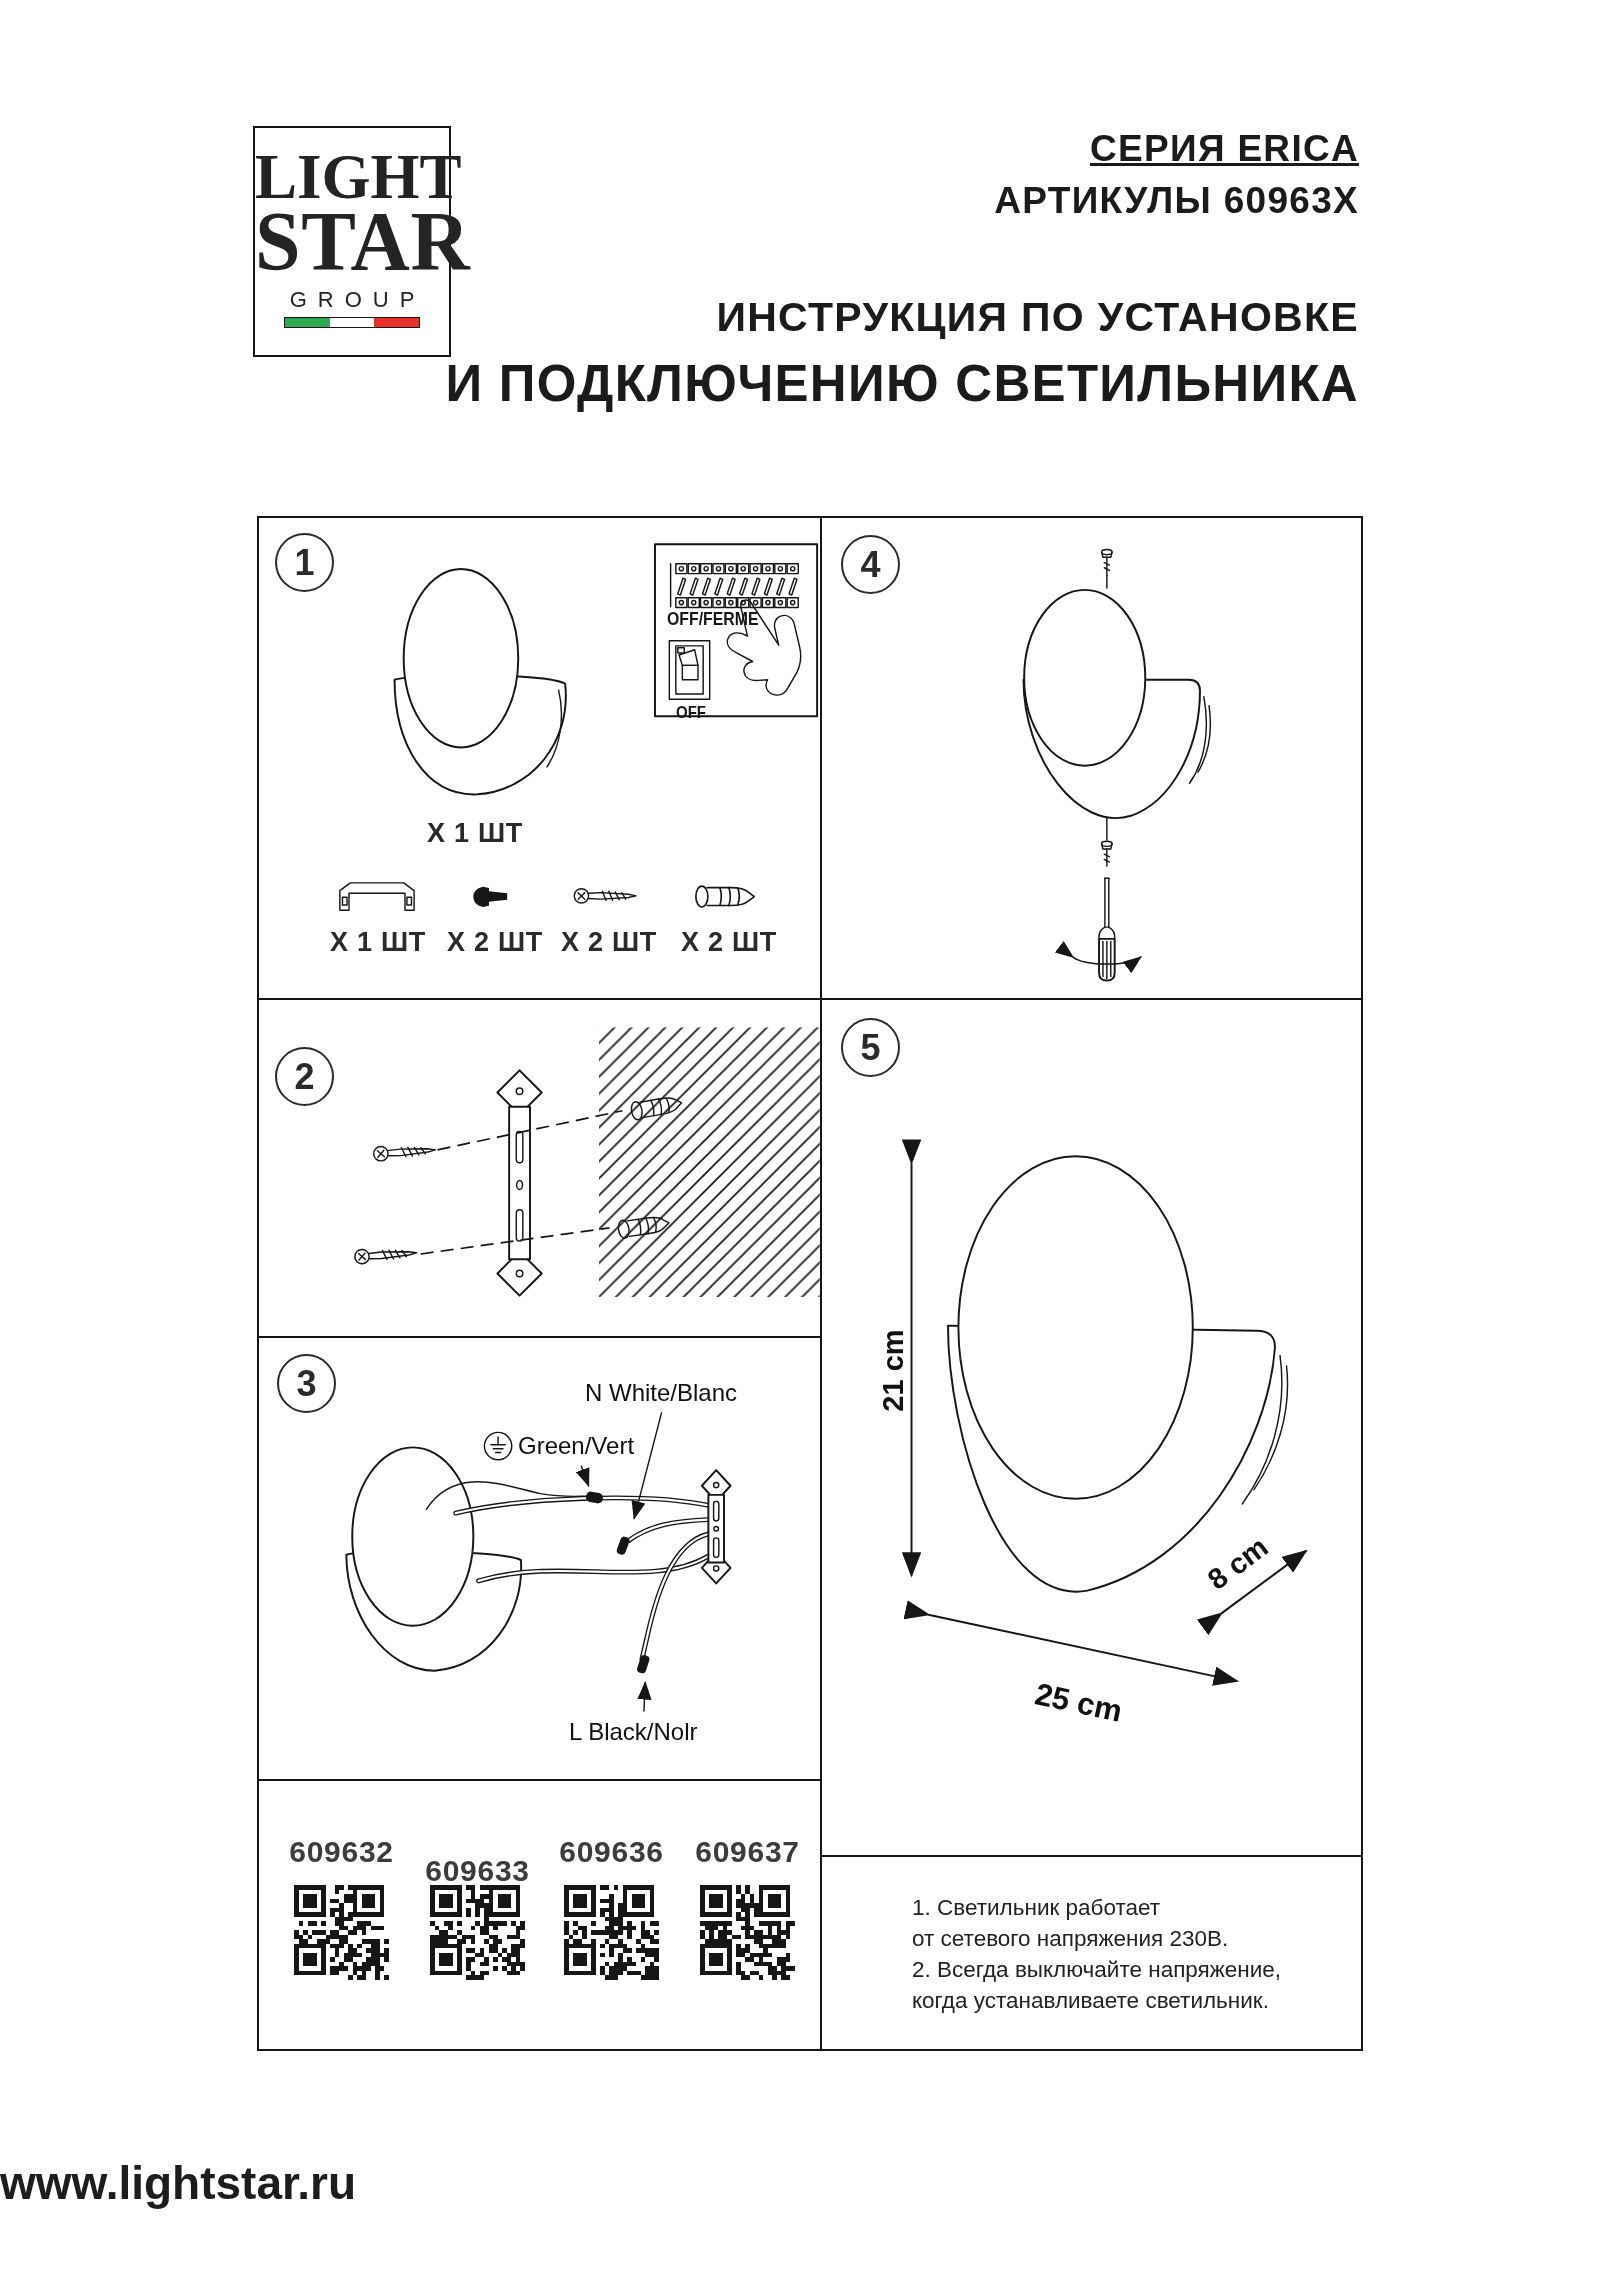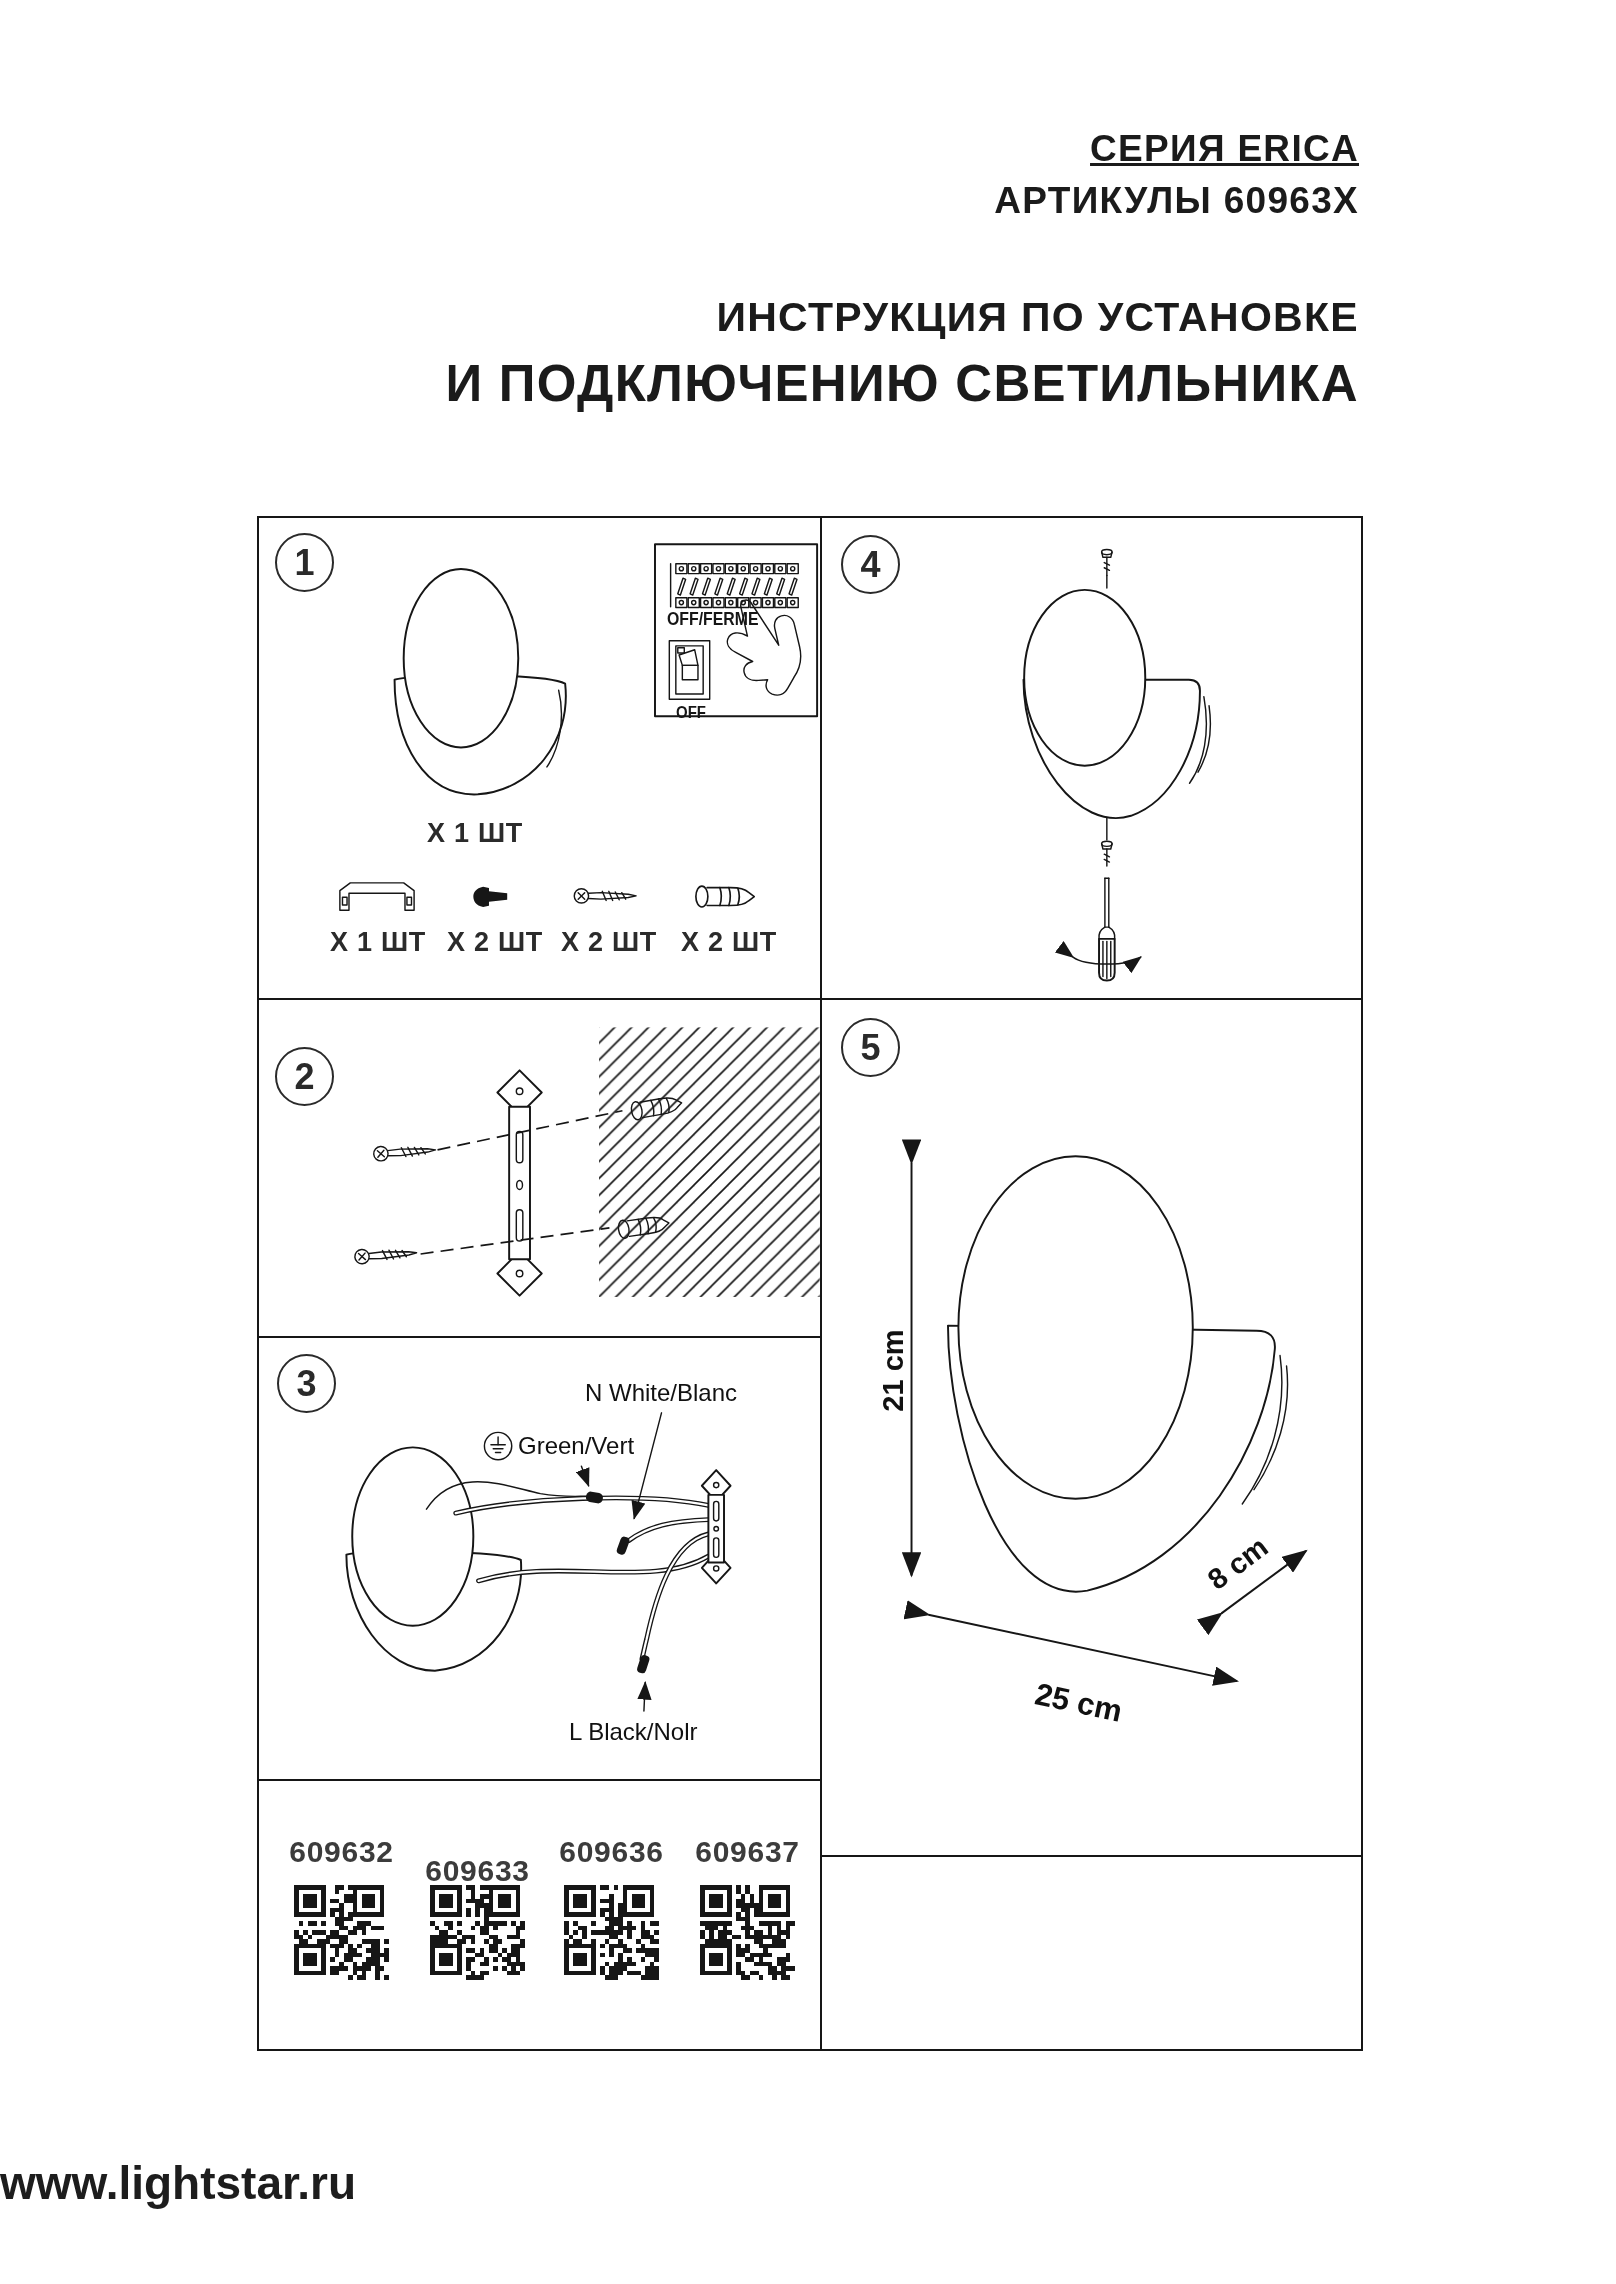--- a/index.html
+++ b/index.html
@@ -62,20 +62,30 @@
   .dash{stroke:#161616;stroke-width:2.6;fill:none;stroke-dasharray:20 11;}
   .wireO{stroke:#161616;stroke-width:7.5;fill:none;stroke-linecap:round;}
   .wireI{stroke:#ffffff;stroke-width:3.4;fill:none;stroke-linecap:round;}
   .dimln{stroke:#161616;stroke-width:3;fill:none;}
 </style>
 </head>
 <body>
 
 <div class="page">
 
+  <div class="logo">
+    <div class="logo-word logo-light">LIGHT</div>
+    <div class="logo-word logo-star">STAR</div>
+    <div class="logo-group">GROUP</div>
+    <div class="logo-flag">
+      <span style="background:#2DA94F"></span>
+        <span style="background:#FFFFFF"></span>
+        <span style="background:#E63329"></span>
+    </div>
+  </div>
 
   <div class="t-line t-series">СЕРИЯ ERICA</div>
   <div class="t-line t-articles">АРТИКУЛЫ 60963X</div>
   <div class="t-line t-instr1">ИНСТРУКЦИЯ ПО УСТАНОВКЕ</div>
   <div class="t-line t-instr2">И ПОДКЛЮЧЕНИЮ СВЕТИЛЬНИКА</div>
 
   <div class="grid">
     <div class="gl vline"></div>
     <div class="gl h1l"></div>
     <div class="gl h2l"></div>
@@ -886,17 +896,23 @@
       <rect x="1" y="1" width="5" height="5" fill="#ffffff"></rect>
       <rect x="2" y="2" width="3" height="3" fill="#161616"></rect>
       <rect x="13" y="0" width="7" height="7" fill="#161616"></rect>
       <rect x="14" y="1" width="5" height="5" fill="#ffffff"></rect>
       <rect x="15" y="2" width="3" height="3" fill="#161616"></rect>
       <rect x="0" y="13" width="7" height="7" fill="#161616"></rect>
       <rect x="1" y="14" width="5" height="5" fill="#ffffff"></rect>
       <rect x="2" y="15" width="3" height="3" fill="#161616"></rect>
     </svg>
 
+  <div class="notes">
+    <div>1. Светильник работает</div>
+    <div>от сетевого напряжения 230В.</div>
+    <div>2. Всегда выключайте напряжение,</div>
+    <div>когда устанавливаете светильник.</div>
+  </div>
 
   <div class="footer">www.lightstar.ru</div>
 
 </div>
 
 
 </body></html>

